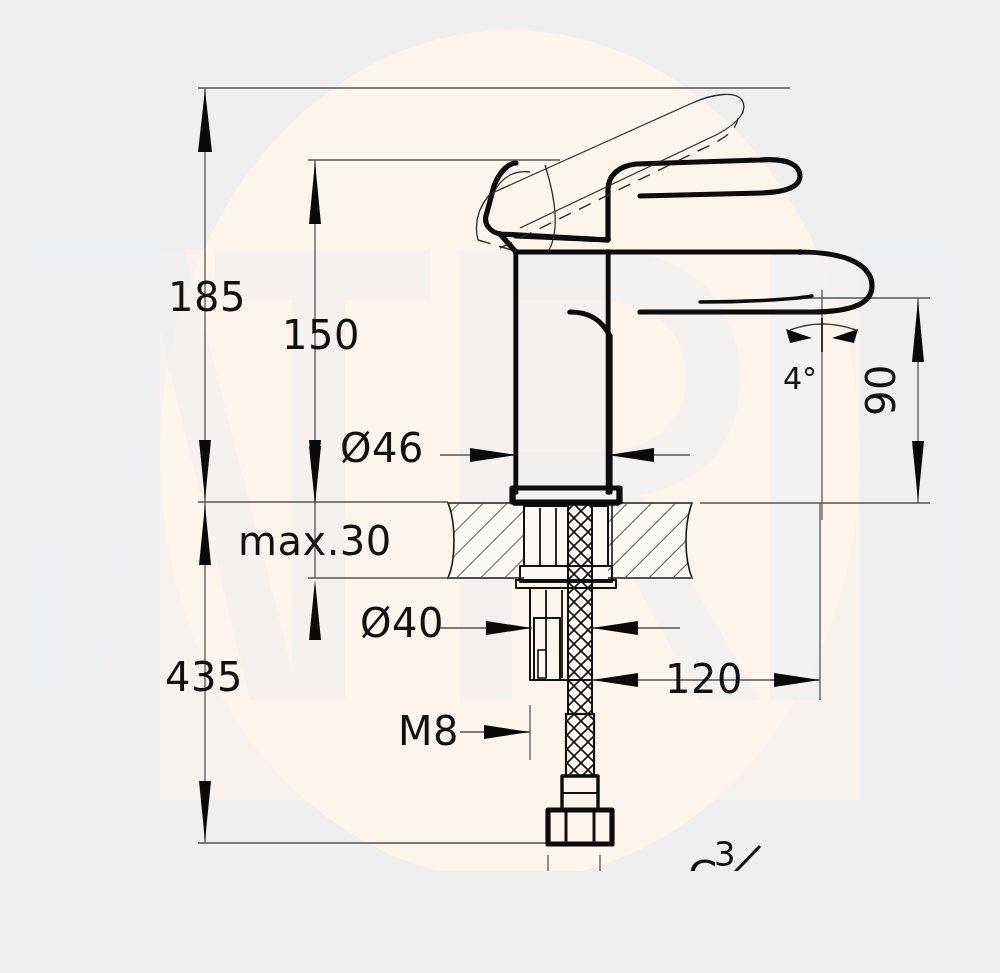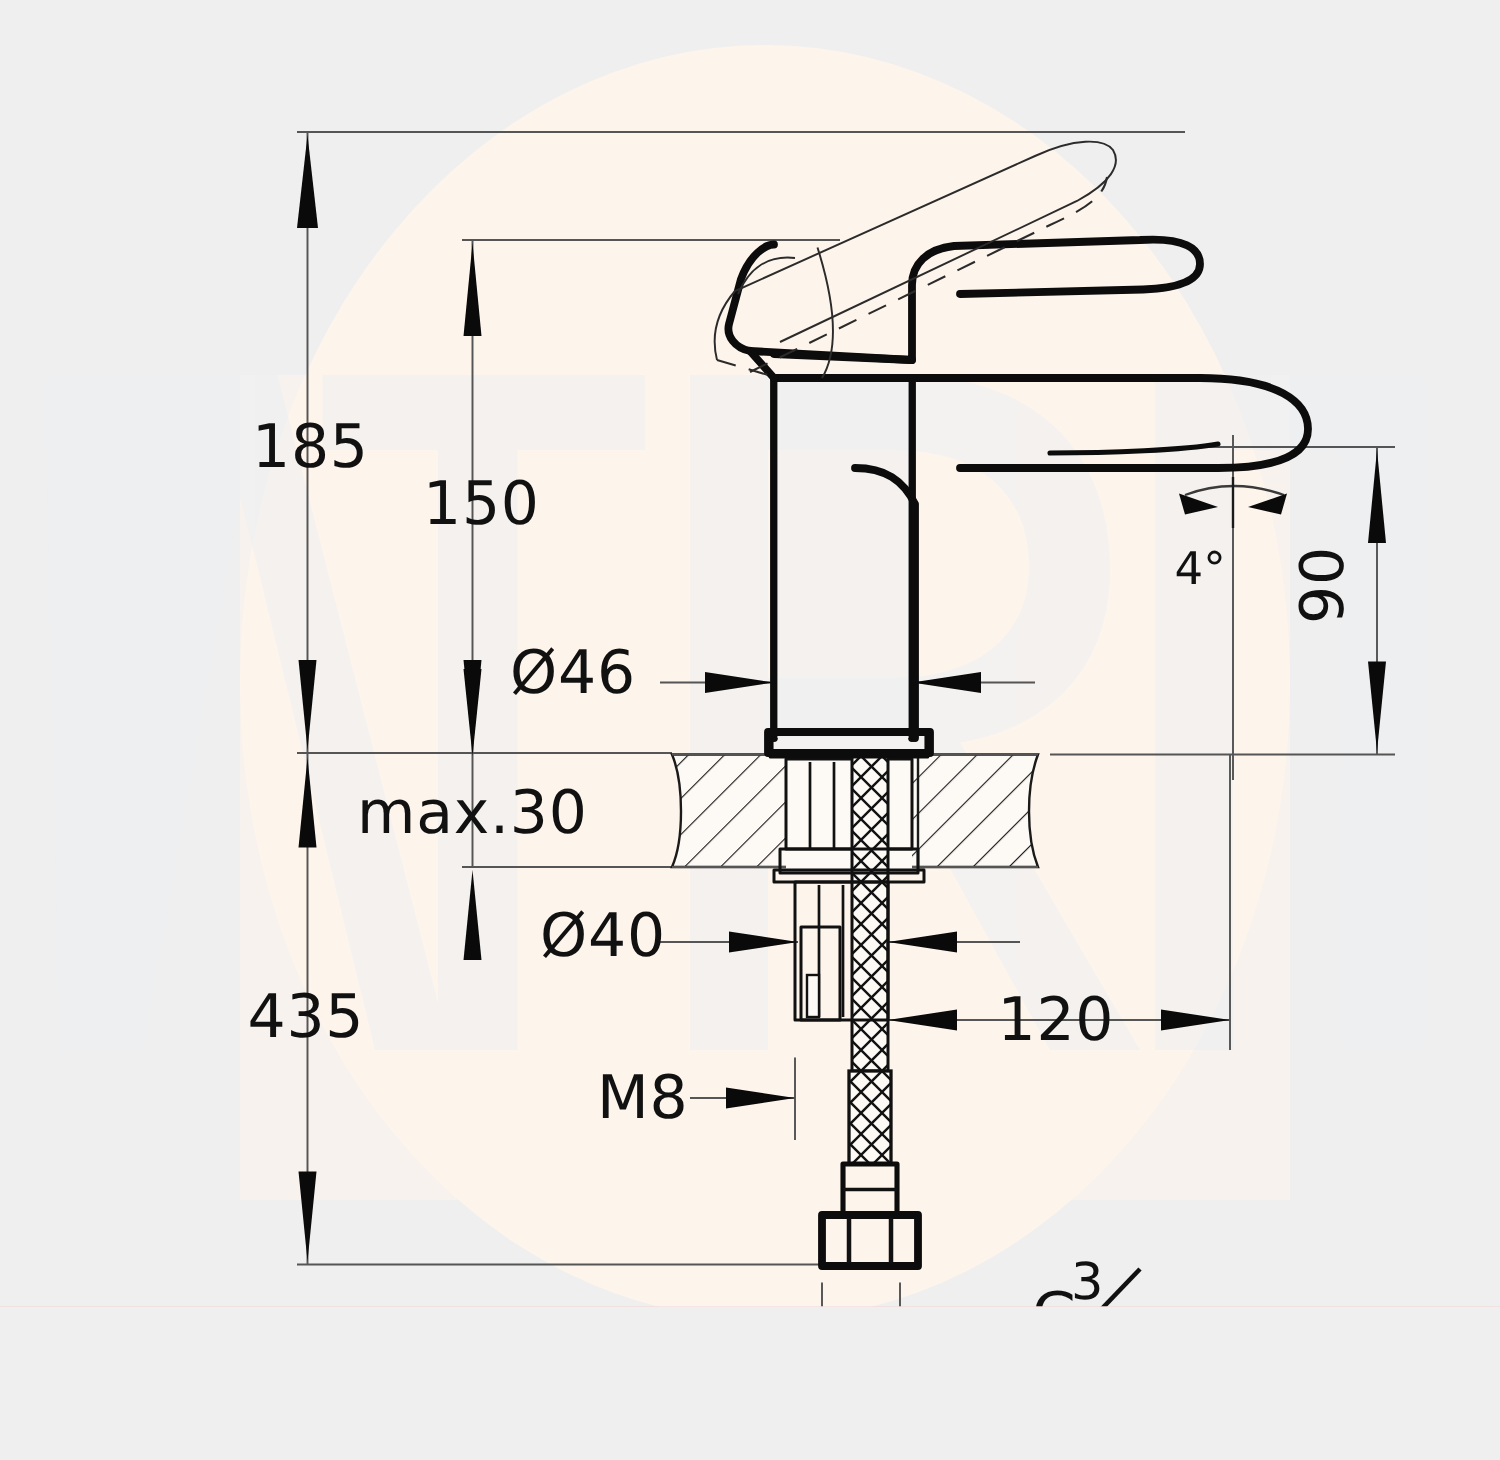--- a/index.html
+++ b/index.html
@@ -4,21 +4,21 @@
 <style>
   html, body {
     margin: 0;
     padding: 0;
     background: #efefef;
   }
   #stage {
     position: relative;
     width: 1000px;
     height: 871px;
-    background: #fca5a5;
+    background: #3b82f6;
     overflow: hidden;
     font-family: "DejaVu Sans", sans-serif;
   }
   #stage svg {
     position: absolute;
     top: 0; left: 0;
     width: 1000px;
     height: 973px;
   }
   text {

